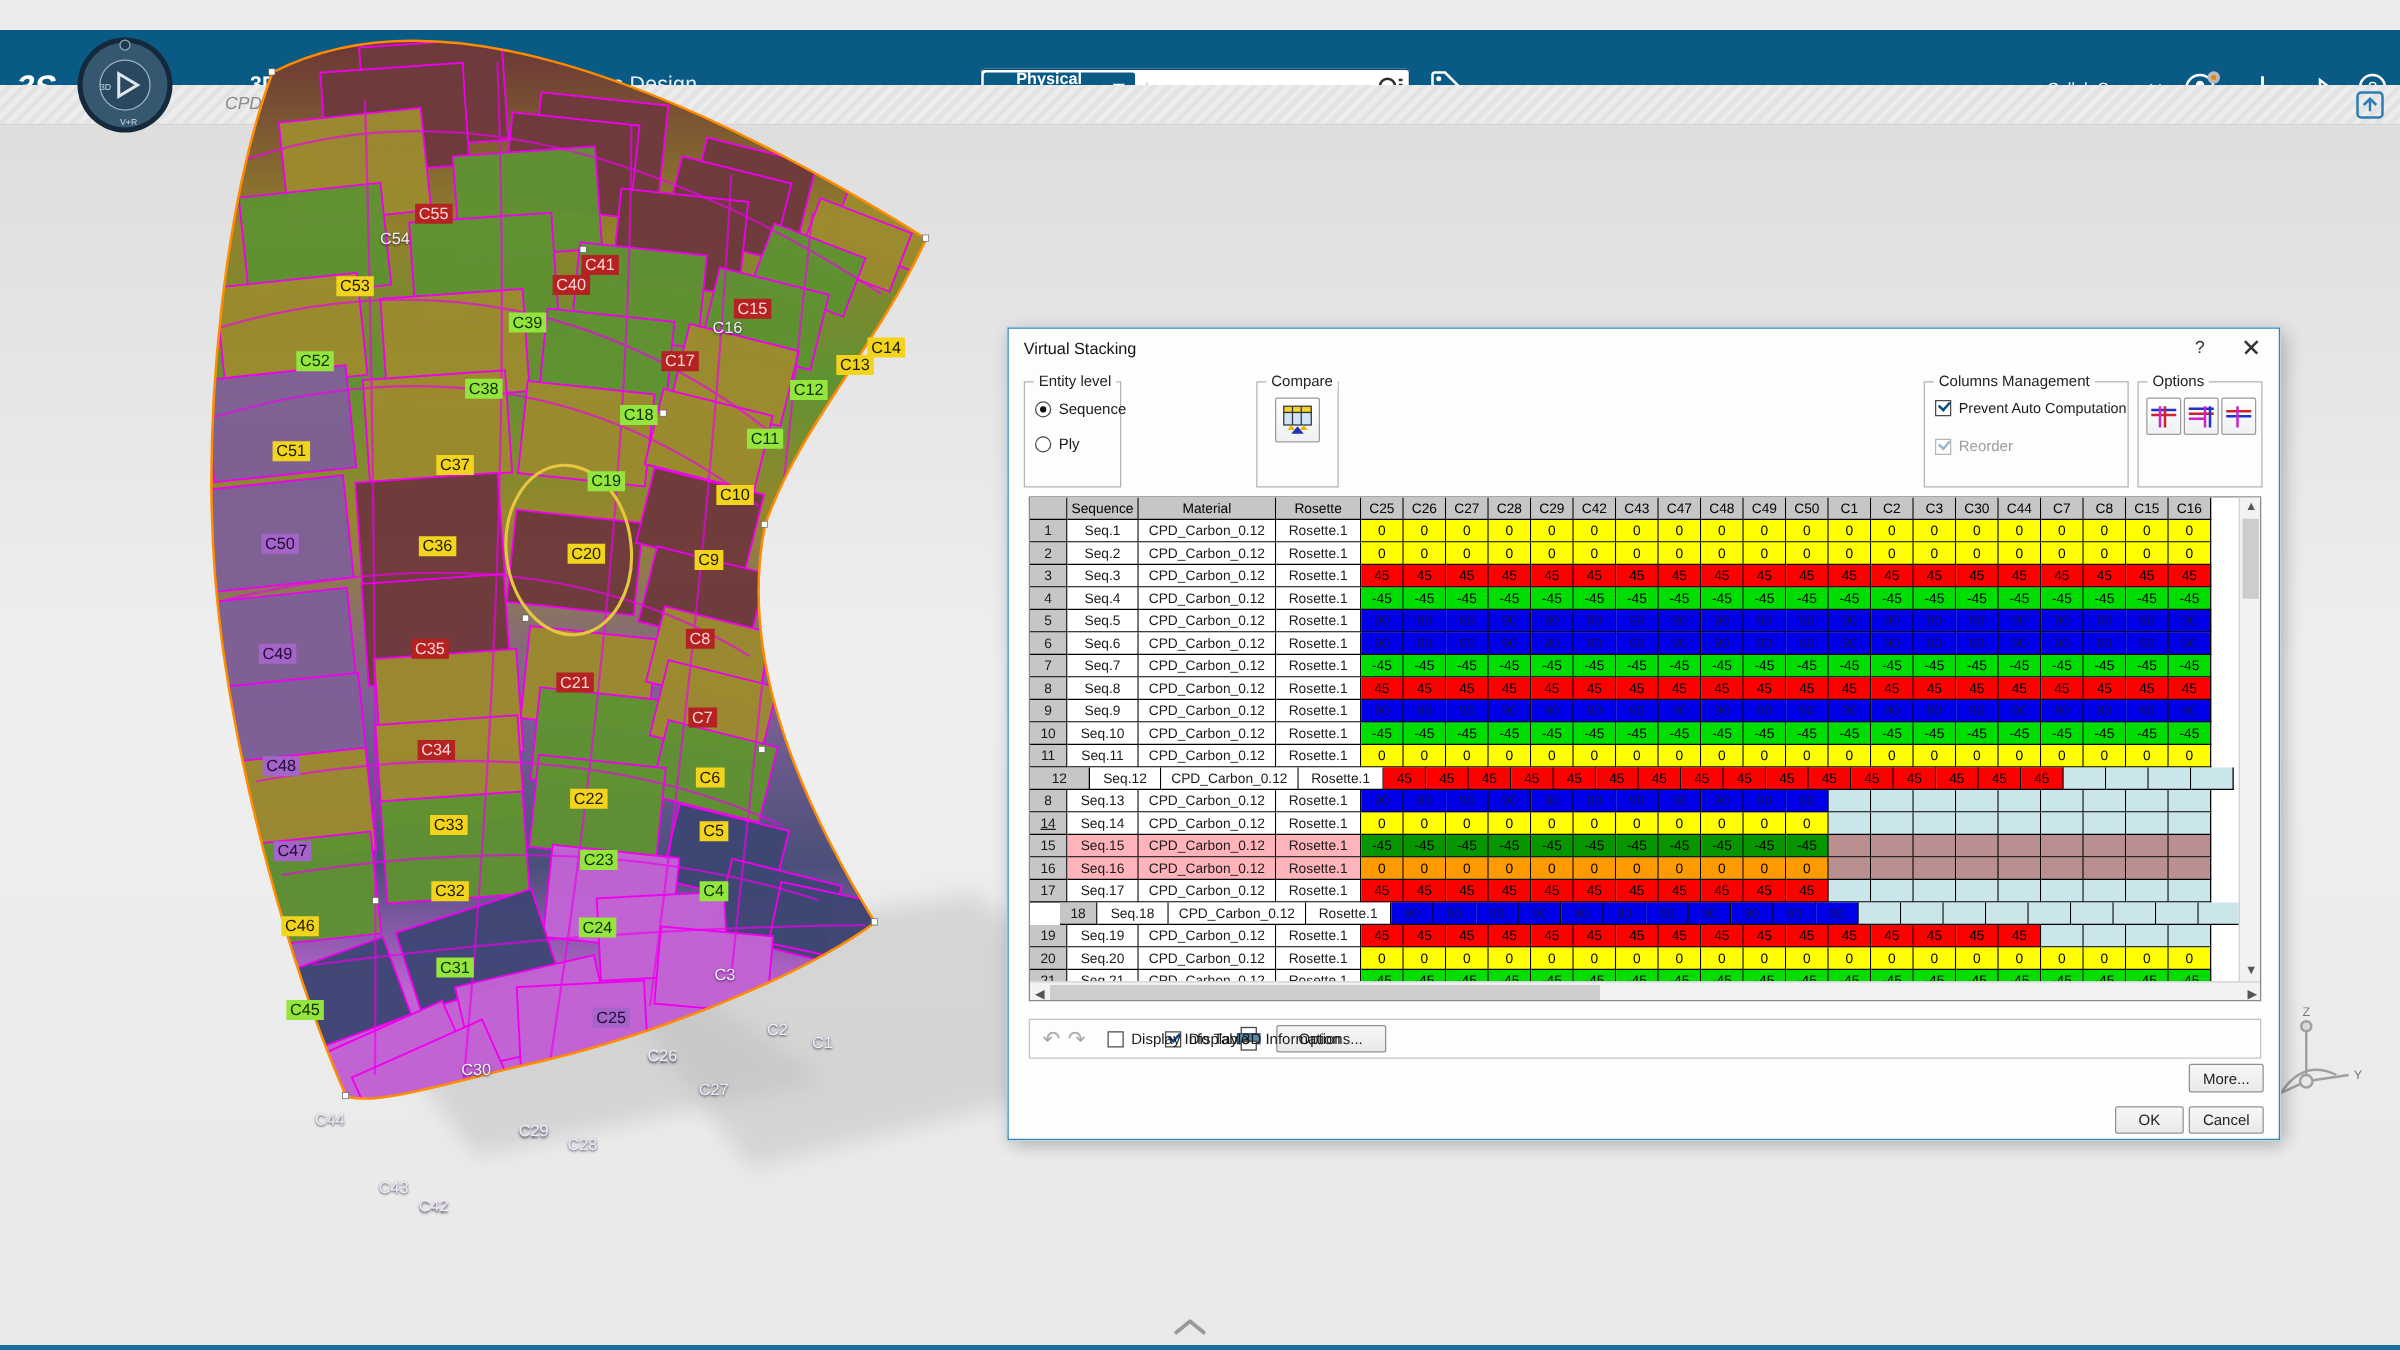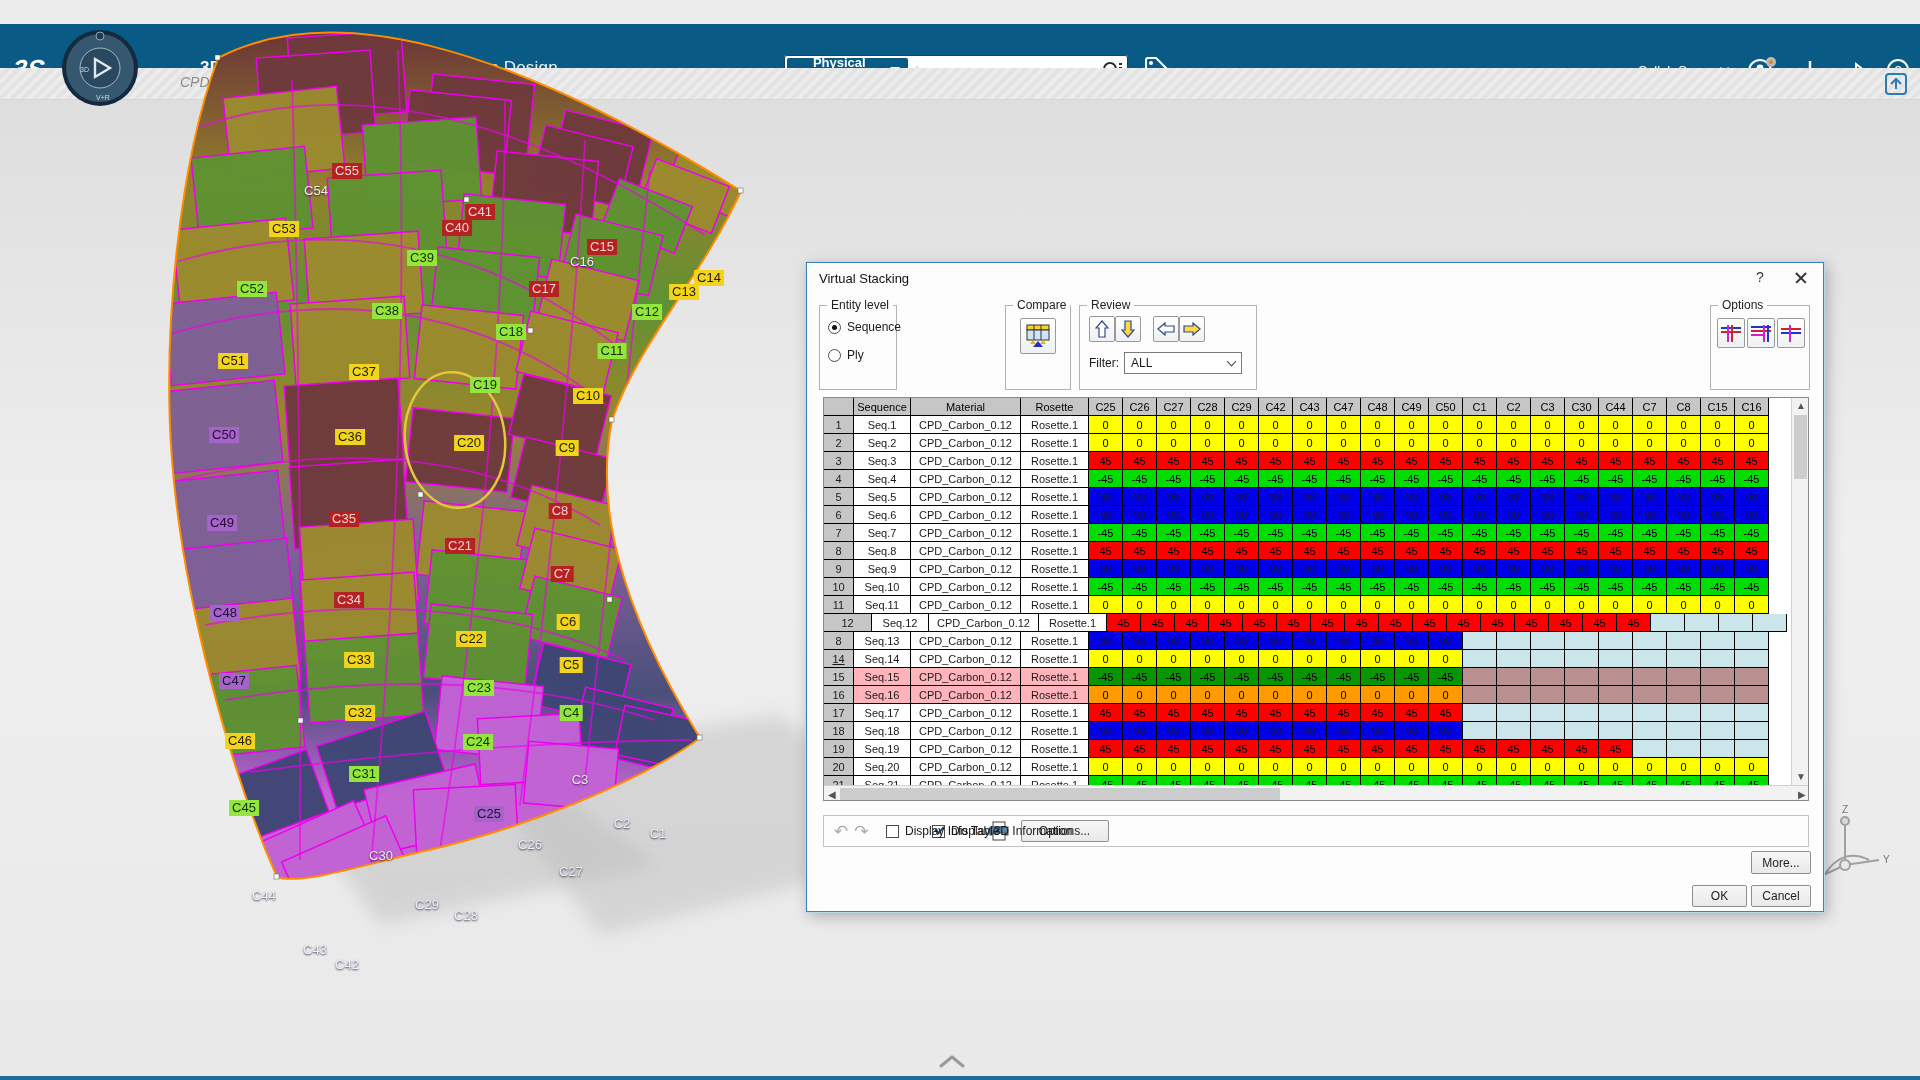--- a/index.html
+++ b/index.html
@@ -407,50 +407,33 @@
           <rect x="3" y="8" width="22" height="10" fill="#cfe4f7" stroke="#333" stroke-width="1"></rect>
           <line x1="10" y1="3" x2="10" y2="18" stroke="#333"></line>
             <line x1="17" y1="3" x2="17" y2="18" stroke="#333"></line>
           <path d="M9 25 L14 19 L19 25 Z" fill="#2233bb"></path>
             <path d="M6 22 L9 18 L12 22 Z" fill="#e8b400"></path>
             <path d="M16 22 L19 18 L22 22 Z" fill="#e8b400"></path>
         </svg>
       </div>
     </div>
 
-    <div class="group" style="left:272px;width:178px">
-      <span class="glabel">Review</span>
-      <div class="iconbtn" style="left:9px;top:10px;width:26px;height:26px">
-          <svg width="14" height="18">
-            <path d="M7 1 L13 8 L10 8 L10 17 L4 17 L4 8 L1 8 Z" fill="#ffffff" stroke="#334a88" stroke-width="1.2"></path>
-          </svg>
+
+
+    <div class="group" style="left:732px;width:164px">
+      <span class="glabel">Columns Management</span>
+      <div class="optrow" style="left:8px;top:14px">
+          <span class="cb on"></span>
+          <span style="font-size:11.5px">Prevent Auto Computation</span>
         </div>
-      <div class="iconbtn" style="left:35px;top:10px;width:26px;height:26px">
-          <svg width="14" height="18">
-            <path d="M7 17 L13 10 L10 10 L10 1 L4 1 L4 10 L1 10 Z" fill="#ffd84a" stroke="#334a88" stroke-width="1.2"></path>
-          </svg>
+      <div class="optrow dim-txt" style="left:8px;top:44px">
+          <span class="cb dis on"></span>
+          <span>Reorder</span>
         </div>
-      <div class="iconbtn" style="left:73px;top:10px;width:26px;height:26px">
-          <svg width="18" height="14">
-            <path d="M1 7 L8 1 L8 4 L17 4 L17 10 L8 10 L8 13 Z" fill="#ffffff" stroke="#334a88" stroke-width="1.2"></path>
-          </svg>
-        </div>
-      <div class="iconbtn" style="left:99px;top:10px;width:26px;height:26px">
-          <svg width="18" height="14">
-            <path d="M17 7 L10 1 L10 4 L1 4 L1 10 L10 10 L10 13 Z" fill="#ffd84a" stroke="#334a88" stroke-width="1.2"></path>
-          </svg>
-        </div>
-      <span style="position:absolute;left:9px;top:50px">Filter:</span>
-      <div style="position:absolute;left:44px;top:46px;width:118px;height:22px;background:#fff;border:1px solid #7a7a7a;display:flex;align-items:center;justify-content:space-between;padding:0 6px;cursor:pointer">
-        <span>ALL</span>
-        <span style="width:7px;height:7px;border-right:1.6px solid #444;border-bottom:1.6px solid #444;transform:rotate(45deg);margin-top:-3px"></span>
-      </div>
     </div>
-
-
 
     <div class="group" style="left:903px;width:100px">
       <span class="glabel">Options</span>
       <div class="iconbtn" style="left:6px;top:12px;width:28px;height:30px">
           <svg width="22" height="22">
             <line x1="1" y1="6" x2="21" y2="6" stroke="#2233cc" stroke-width="2"></line>
             <line x1="1" y1="10" x2="21" y2="10" stroke="#cc2233" stroke-width="2"></line>
             <line x1="8" y1="3" x2="8" y2="20" stroke="#cc22cc" stroke-width="2"></line>
             <line x1="12" y1="3" x2="12" y2="20" stroke="#cc2233" stroke-width="2"></line>
           </svg>
@@ -938,21 +921,21 @@
               <div class="tc dotted" style="width: 34px; background: rgb(202, 230, 234);"></div>
               <div class="tc dotted" style="width: 34px; background: rgb(202, 230, 234);"></div>
               <div class="tc dotted" style="width: 34px; background: rgb(202, 230, 234);"></div>
               <div class="tc dotted" style="width: 34px; background: rgb(202, 230, 234);"></div>
               <div class="tc dotted" style="width: 34px; background: rgb(202, 230, 234);"></div>
               <div class="tc dotted" style="width: 34px; background: rgb(202, 230, 234);"></div>
               <div class="tc dotted" style="width: 34px; background: rgb(202, 230, 234);"></div>
               <div class="tc dotted" style="width: 34px; background: rgb(202, 230, 234);"></div>
             </div>
             <div class="trow">
-              <div class="tc num" style="width: 30px;">18</div>
+              <div class="tc num" style="width: 30px; margin-left: 24px;">18</div>
               <div class="tc txt" style="width: 57px;">Seq.18</div>
               <div class="tc txt" style="width: 110px;">CPD_Carbon_0.12</div>
               <div class="tc txt" style="width: 68px;">Rosette.1</div>
               <div class="tc " style="width: 34px; background: rgb(0, 0, 232); color: rgb(16, 16, 96);">90</div>
               <div class="tc " style="width: 34px; background: rgb(0, 0, 232); color: rgb(16, 16, 96);">90</div>
               <div class="tc " style="width: 34px; background: rgb(0, 0, 232); color: rgb(16, 16, 96);">90</div>
               <div class="tc " style="width: 34px; background: rgb(0, 0, 232); color: rgb(16, 16, 96);">90</div>
               <div class="tc " style="width: 34px; background: rgb(0, 0, 232); color: rgb(16, 16, 96);">90</div>
               <div class="tc " style="width: 34px; background: rgb(0, 0, 232); color: rgb(16, 16, 96);">90</div>
               <div class="tc " style="width: 34px; background: rgb(0, 0, 232); color: rgb(16, 16, 96);">90</div>

